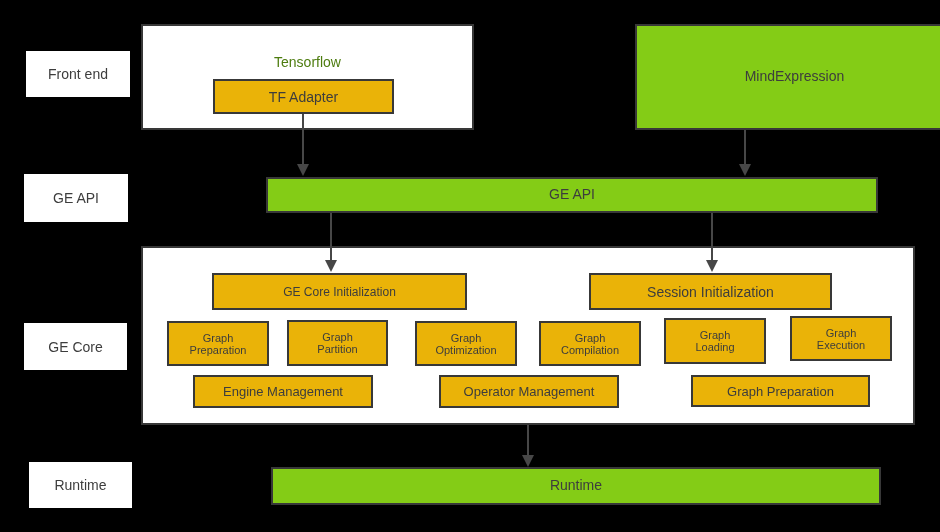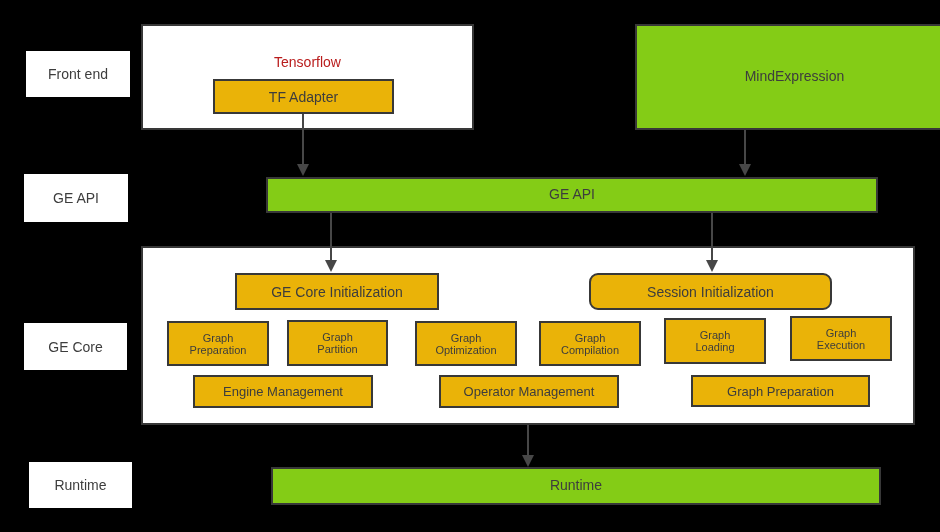--- a/index.html
+++ b/index.html
@@ -41,21 +41,21 @@
     font-size: 14px;
   }
   .module { font-size: 11px; }
   .mgmt { font-size: 13px; }
   .container-title {
     position: absolute;
     left: 0;
     width: 100%;
     text-align: center;
     font-size: 14px;
-    color: #b91c1c;
+    color: #4d7c0f;
   }
   .arrow-stem {
     position: absolute;
     width: 2px;
     background: #474747;
     z-index: 6;
   }
   .arrow-head {
     position: absolute;
     width: 0;
@@ -98,23 +98,23 @@
     <div class="container-title" style="top:28px;">Tensorflow</div>
     <div class="inner-box" style="left:70px; top:53px; width:181px; height:35px; font-size:14px;">TF Adapter</div>
   </div>
 
   <div class="box" style="left:587px; top:24px; width:319px; height:106px;">MindExpression</div>
 
   <div class="box" style="left:218px; top:177px; width:612px; height:36px;">GE API</div>
 
   <div class="big-container" style="left:141px; top:246px; width:774px; height:179px;">
 
-    <div class="inner-box" style="left:69px; top:25px; width:204px; height:37px; font-size:14px;margin-left:23px;">GE Core Initialization</div>
+    <div class="inner-box" style="left:69px; top:25px; width:255px; height:37px; font-size:12px;">GE Core Initialization</div>
 
-    <div class="inner-box" style="left:446px; top:25px; width:243px; height:37px; font-size:14px;border-radius:9px;">Session Initialization</div>
+    <div class="inner-box" style="left:446px; top:25px; width:243px; height:37px; font-size:14px;">Session Initialization</div>
 
     <div class="inner-box module" style="left:24px; top:73px; width:102px; height:45px;">
       <span>Graph</span>
       <span>Preparation</span>
     </div>
 
     <div class="inner-box module" style="left:144px; top:72px; width:101px; height:46px;">
       <span>Graph</span>
       <span>Partition</span>
     </div>

